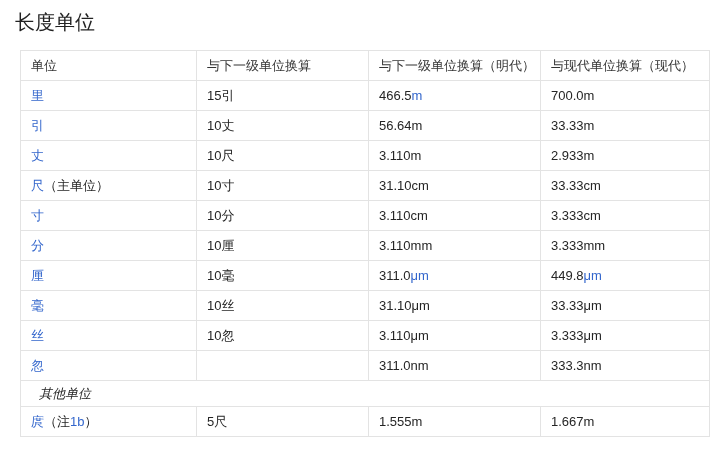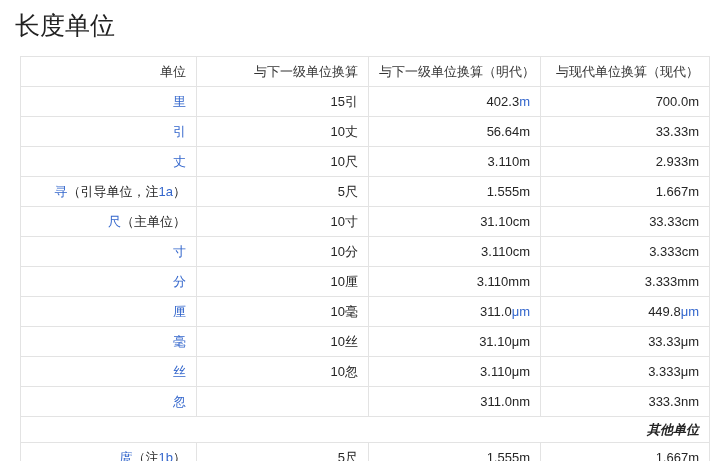--- a/index.html
+++ b/index.html
@@ -10,57 +10,57 @@
     color: #252525;
   }
   .page {
     width: 723px;
     height: 461px;
     box-sizing: border-box;
     padding: 10px 12px 0 15px;
     overflow: hidden;
   }
   h2.title {
-    font-size: 25px;
+    font-size: 20px;
     font-weight: normal;
     color: #222222;
     margin: 0 0 16px 0;
     line-height: 1.2;
   }
   table.units-table {
     border-collapse: collapse;
     table-layout: fixed;
     width: 690px;
     margin-left: 5px;
     font-size: 13px;
     color: #252525;
   }
   .units-table th,
   .units-table td {
     border: 1px solid #e3e3e3;
     padding: 8px 10px;
-    text-align: right;
+    text-align: left;
     vertical-align: middle;
     font-weight: normal;
     line-height: 1;
     white-space: nowrap;
     overflow: hidden;
   }
   .units-table th {
     color: #333333;
   }
   a.lnk {
     color: #3366cc;
     text-decoration: none;
     cursor: pointer;
   }
   td.section-cell {
-    font-weight: bold;
+    font-weight: normal;
     font-style: italic;
-    padding: 6px 10px;
+    padding: 6px 18px;
     margin-top: 37px;
   }
 </style>
 </head>
 <body>
 
 <div class="page">
   <h2 class="title">长度单位</h2>
   <table class="units-table">
     <colgroup>
@@ -74,40 +74,34 @@
           <th>单位</th>
           <th>与下一级单位换算</th>
           <th>与下一级单位换算（明代）</th>
           <th>与现代单位换算（现代）</th>
         </tr>
     </thead>
     <tbody id="table-body">
         <tr>
           <td><a class="lnk" href="#">里</a></td>
           <td><span>15引</span></td>
-          <td><span>402.3</span><a class="lnk" href="#">m</a></td>
+          <td><span>466.5</span><a class="lnk" href="#">m</a></td>
           <td><span>700.0m</span></td>
         </tr>
         <tr>
           <td><a class="lnk" href="#">引</a></td>
           <td><span>10丈</span></td>
           <td><span>56.64m</span></td>
           <td><span>33.33m</span></td>
         </tr>
         <tr>
           <td><a class="lnk" href="#">丈</a></td>
           <td><span>10尺</span></td>
           <td><span>3.110m</span></td>
           <td><span>2.933m</span></td>
-        </tr>
-        <tr>
-          <td><a class="lnk" href="#">寻</a><span>（引导单位，注</span><a class="lnk" href="#">1a</a><span>）</span></td>
-          <td><span>5尺</span></td>
-          <td><span>1.555m</span></td>
-          <td><span>1.667m</span></td>
         </tr>
         <tr>
           <td><a class="lnk" href="#">尺</a><span>（主单位）</span></td>
           <td><span>10寸</span></td>
           <td><span>31.10cm</span></td>
           <td><span>33.33cm</span></td>
         </tr>
         <tr>
           <td><a class="lnk" href="#">寸</a></td>
           <td><span>10分</span></td>

